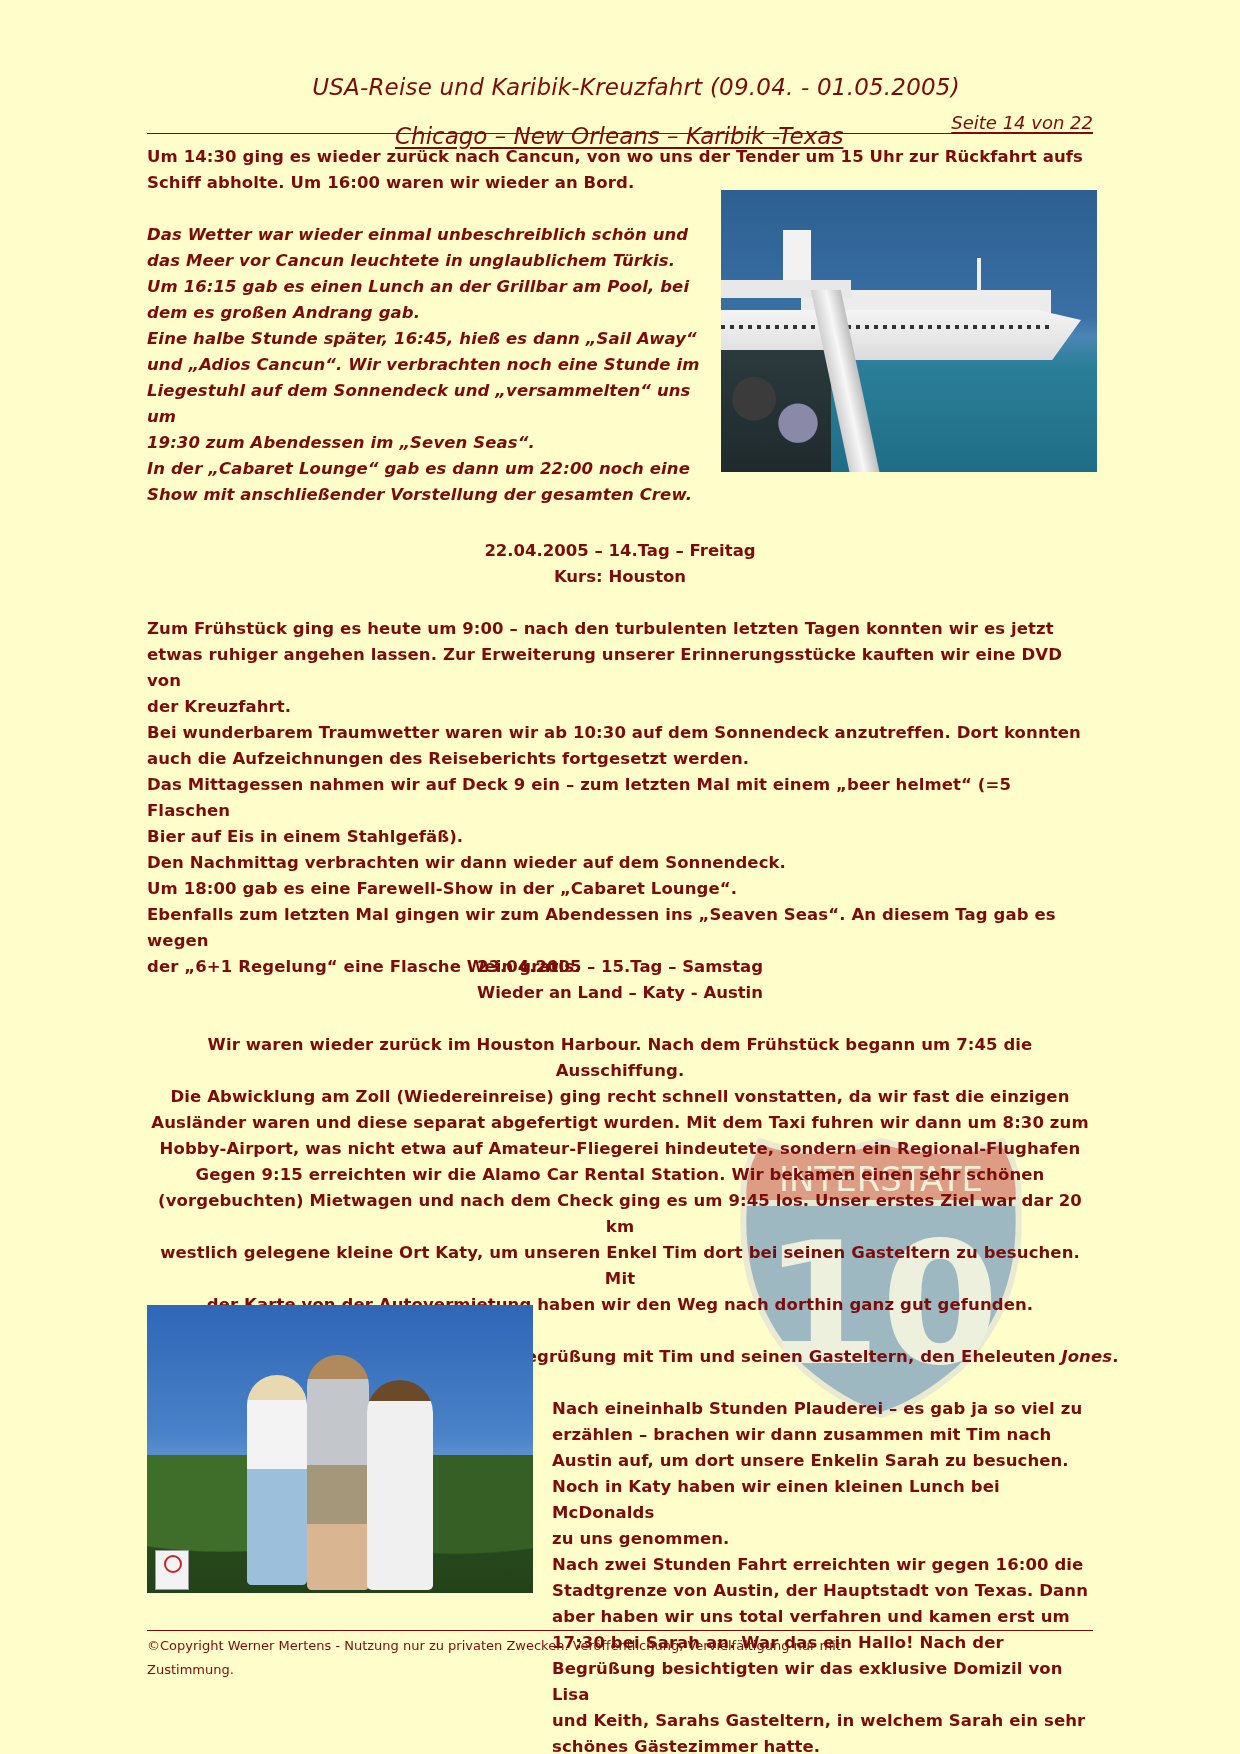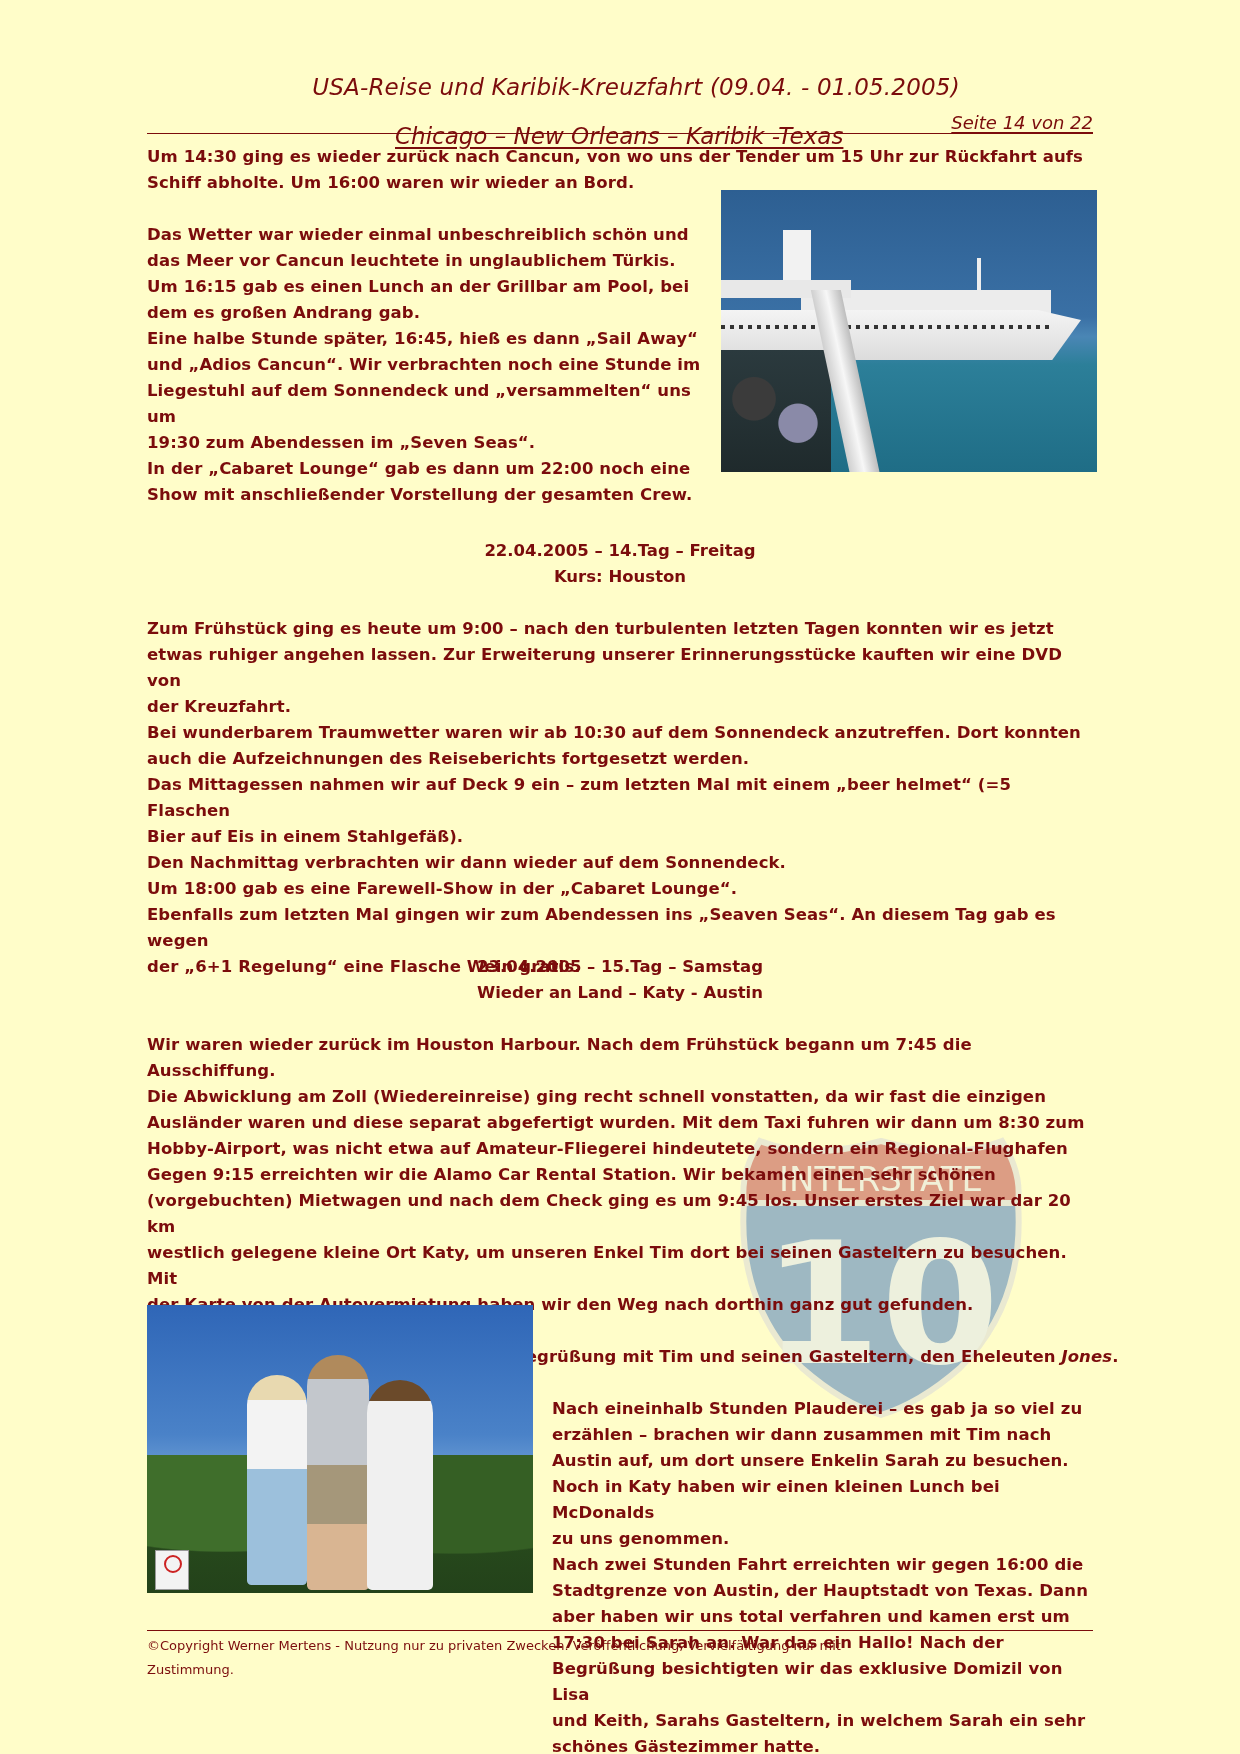--- a/index.html
+++ b/index.html
@@ -127,21 +127,21 @@
 <div class="abs title1">USA-Reise und Karibik-Kreuzfahrt  (09.04. - 01.05.2005)</div>
 <div class="abs title2">Chicago – New Orleans – Karibik -Texas</div>
 <div class="abs page-no">Seite 14 von 22</div>
 <div class="abs header-rule"></div>
 
 <div class="abs para" style="top:144px;">
   <p>Um 14:30 ging es wieder zurück nach Cancun, von wo uns der Tender um 15 Uhr zur Rückfahrt aufs</p>
   <p>Schiff abholte. Um 16:00 waren wir wieder an Bord.</p>
 </div>
 
-<div class="abs para narrow" style="top:222px;">
+<div class="abs para narrow" style="top:222px;font-style:italic;">
   <p>Das Wetter war wieder einmal unbeschreiblich schön und</p>
   <p>das Meer vor Cancun leuchtete in unglaublichem Türkis.</p>
   <p>Um 16:15 gab es einen Lunch an der Grillbar am Pool, bei</p>
   <p>dem es großen Andrang gab.</p>
   <p>Eine halbe Stunde später, 16:45, hieß es dann „Sail Away“</p>
   <p>und „Adios Cancun“. Wir verbrachten noch eine Stunde im</p>
   <p>Liegestuhl auf dem Sonnendeck und „versammelten“ uns um</p>
   <p>19:30 zum Abendessen im „Seven Seas“.</p>
   <p>In der „Cabaret Lounge“ gab es dann um 22:00 noch eine</p>
   <p>Show mit anschließender Vorstellung der gesamten Crew.</p>
@@ -182,21 +182,21 @@
   <path d="M4 70 L278 70 Q285 170 220 235 Q180 270 141 282 Q102 270 62 235 Q-3 170 4 70 Z" fill="#4F81BD" stroke="#d9d9d9" stroke-width="6"></path>
   <text x="141" y="58" text-anchor="middle" font-family="DejaVu Sans, sans-serif" font-size="34" fill="#e6e6e6">INTERSTATE</text>
   <text x="141" y="230" text-anchor="middle" font-family="DejaVu Sans, sans-serif" font-weight="bold" font-size="170" fill="#dfe6ee">10</text>
 </svg>
 
 <div class="abs heading" style="top:954px;">
   <div>23.04.2005 – 15.Tag – Samstag</div>
   <div>Wieder an Land – Katy - Austin</div>
 </div>
 
-<div class="abs para" style="top:1032px;">
+<div class="abs para" style="top:1032px;text-align:center;">
   <p>Wir waren wieder zurück im Houston Harbour. Nach dem Frühstück begann um 7:45 die Ausschiffung.</p>
   <p>Die Abwicklung am Zoll (Wiedereinreise) ging recht schnell vonstatten, da wir fast die einzigen</p>
   <p>Ausländer waren und diese separat abgefertigt wurden. Mit dem Taxi fuhren wir dann um 8:30 zum</p>
   <p>Hobby-Airport, was nicht etwa auf Amateur-Fliegerei hindeutete, sondern ein Regional-Flughafen</p>
   <p>Gegen 9:15 erreichten wir die Alamo Car Rental Station. Wir bekamen einen sehr schönen</p>
   <p>(vorgebuchten) Mietwagen und nach dem Check ging es um 9:45 los. Unser erstes Ziel war dar 20 km</p>
   <p>westlich gelegene kleine Ort Katy, um unseren Enkel Tim dort bei seinen Gasteltern zu besuchen. Mit</p>
   <p>der Karte von der Autovermietung haben wir den Weg nach dorthin ganz gut gefunden.</p>
   <p style="white-space:pre;">
     <span> Um 11:30 gab’s dann eine freudige Begrüßung mit Tim und seinen Gasteltern, den Eheleuten </span><span class="it">Jones</span><span>.</span>

